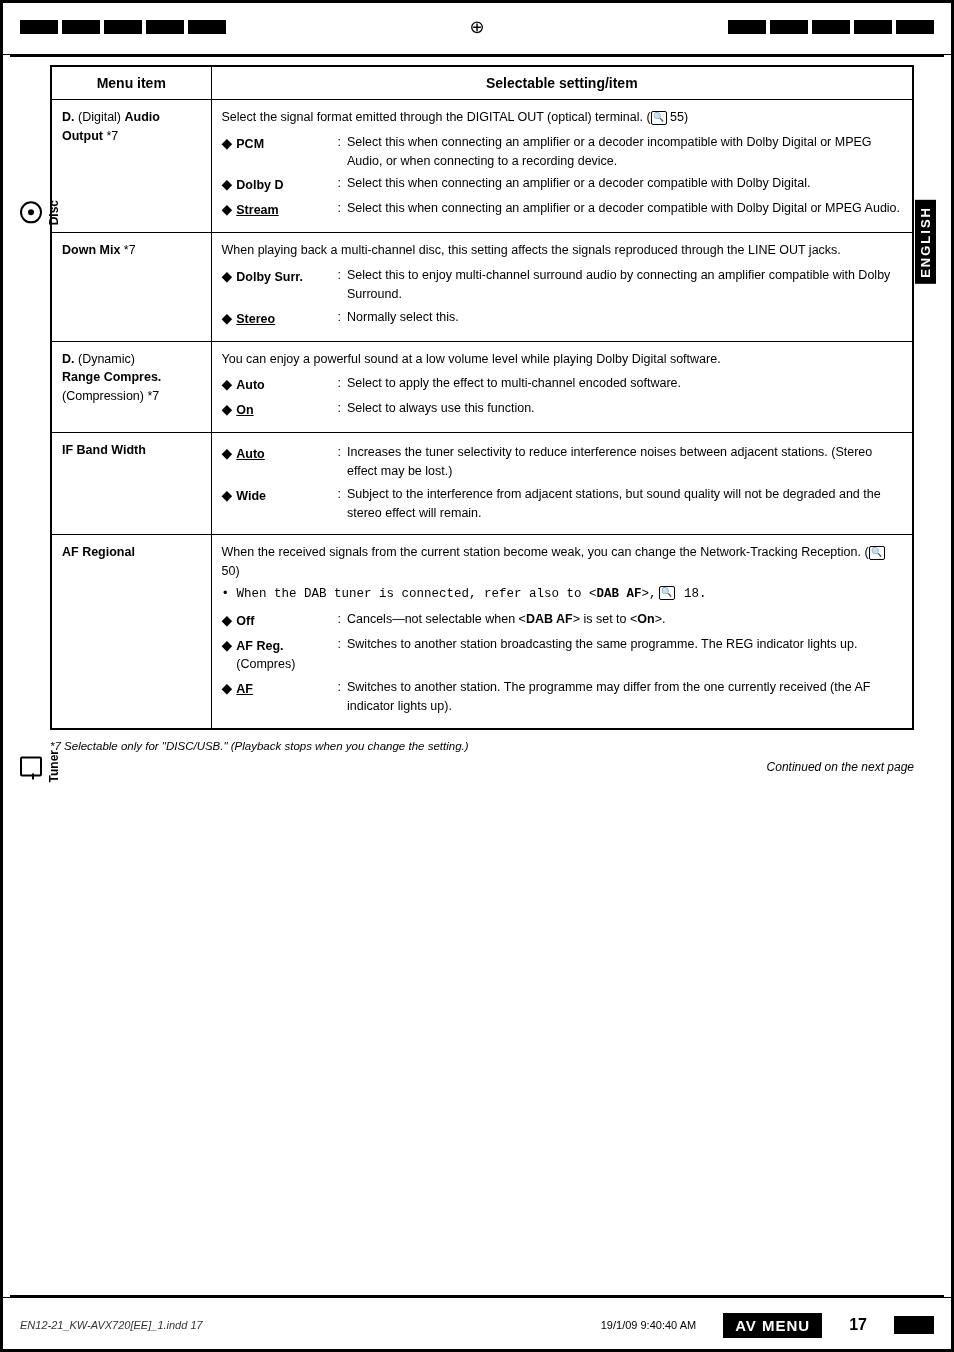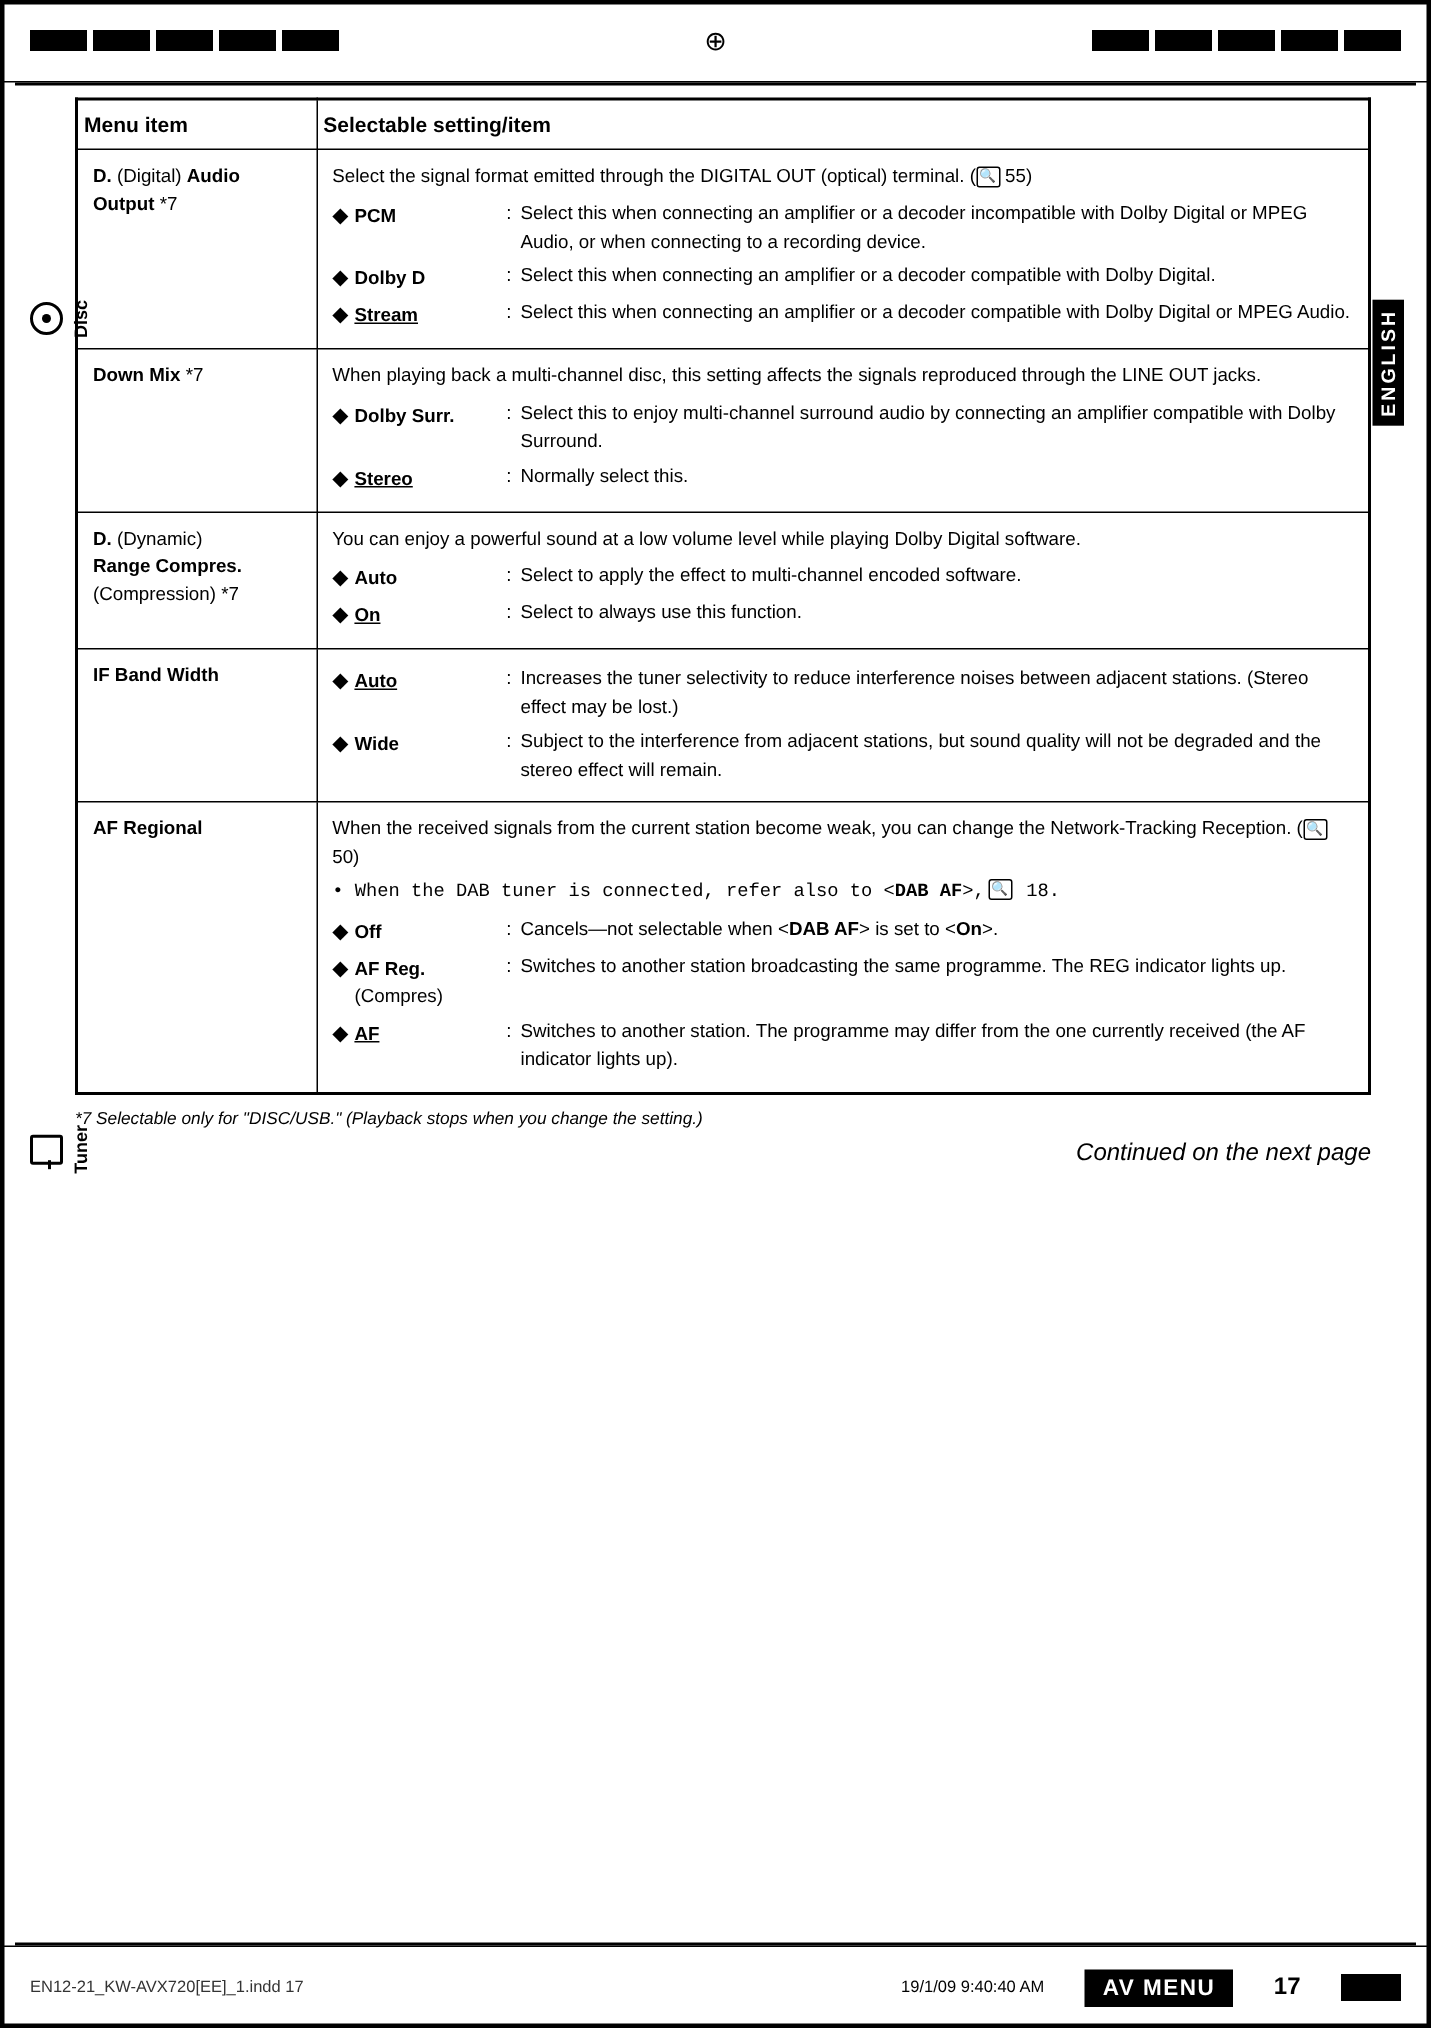--- a/index.html
+++ b/index.html
@@ -48,20 +48,21 @@
       height: 55px;
       border-top: 1px solid #000;
       display: flex;
       align-items: center;
       padding: 0 20px;
       justify-content: space-between;
     }
     .bottom-bar-text {
       font-size: 11px;
       color: #333;
+      font-style: italic;
     }
     .bottom-bar-right {
       display: flex;
       align-items: center;
       gap: 27px;
       font-size: 11px;
     }
     .av-menu-badge {
       background: #000;
       color: #fff;
@@ -165,21 +166,21 @@
       width: 100%;
       border-collapse: collapse;
       border: 2px solid #000;
     }
     .main-table th {
       border: 1px solid #000;
       padding: 8px 4px;
       background: #fff;
       font-size: 14px;
       font-weight: bold;
-      text-align: left;
+      text-align: center;
     }
     .main-table td {
       border: 1px solid #000;
       padding: 8px 10px;
       vertical-align: top;
       font-size: 12.5px;
       line-height: 1.5;
     }
     .col-menu {
       width: 160px;
@@ -208,21 +209,21 @@
       flex: 1;
     }
     .footnote {
       font-size: 11.5px;
       margin-top: 10px;
       font-style: italic;
     }
     .continued-text {
       text-align: right;
       font-style: italic;
-      font-size: 16px;
+      font-size: 12px;
       margin-top: 8px;
       margin-bottom: 4px;
     }
     .deco-block {
       height: 14px;
       background: #000;
     }
 
     .inner-border-top {
       position: absolute;

